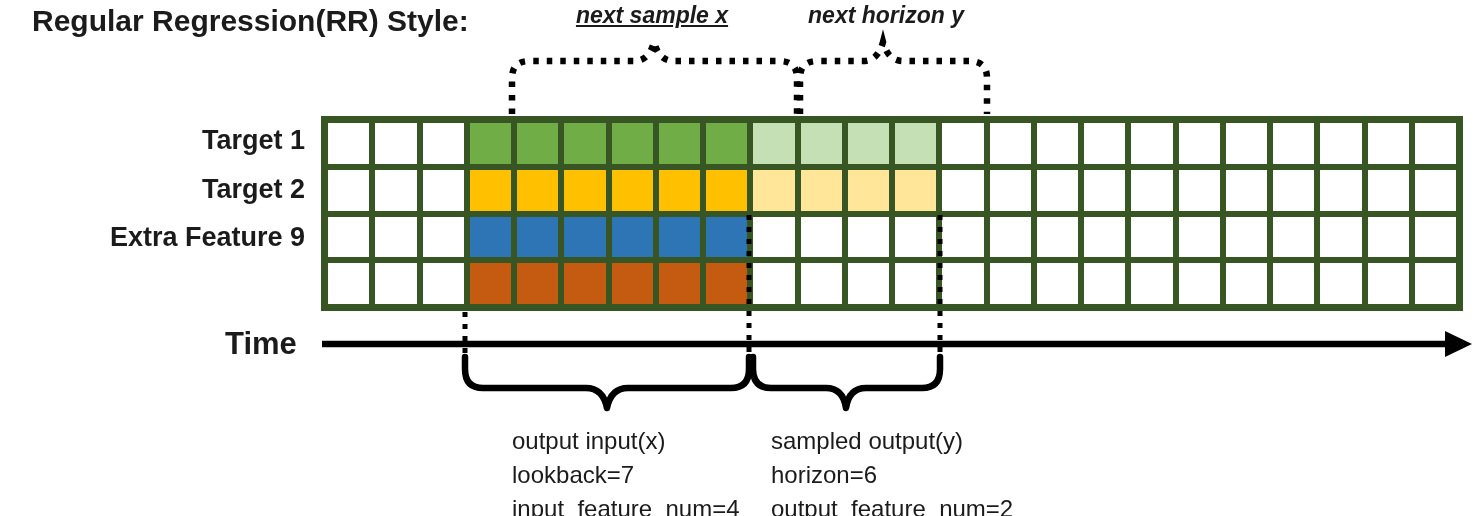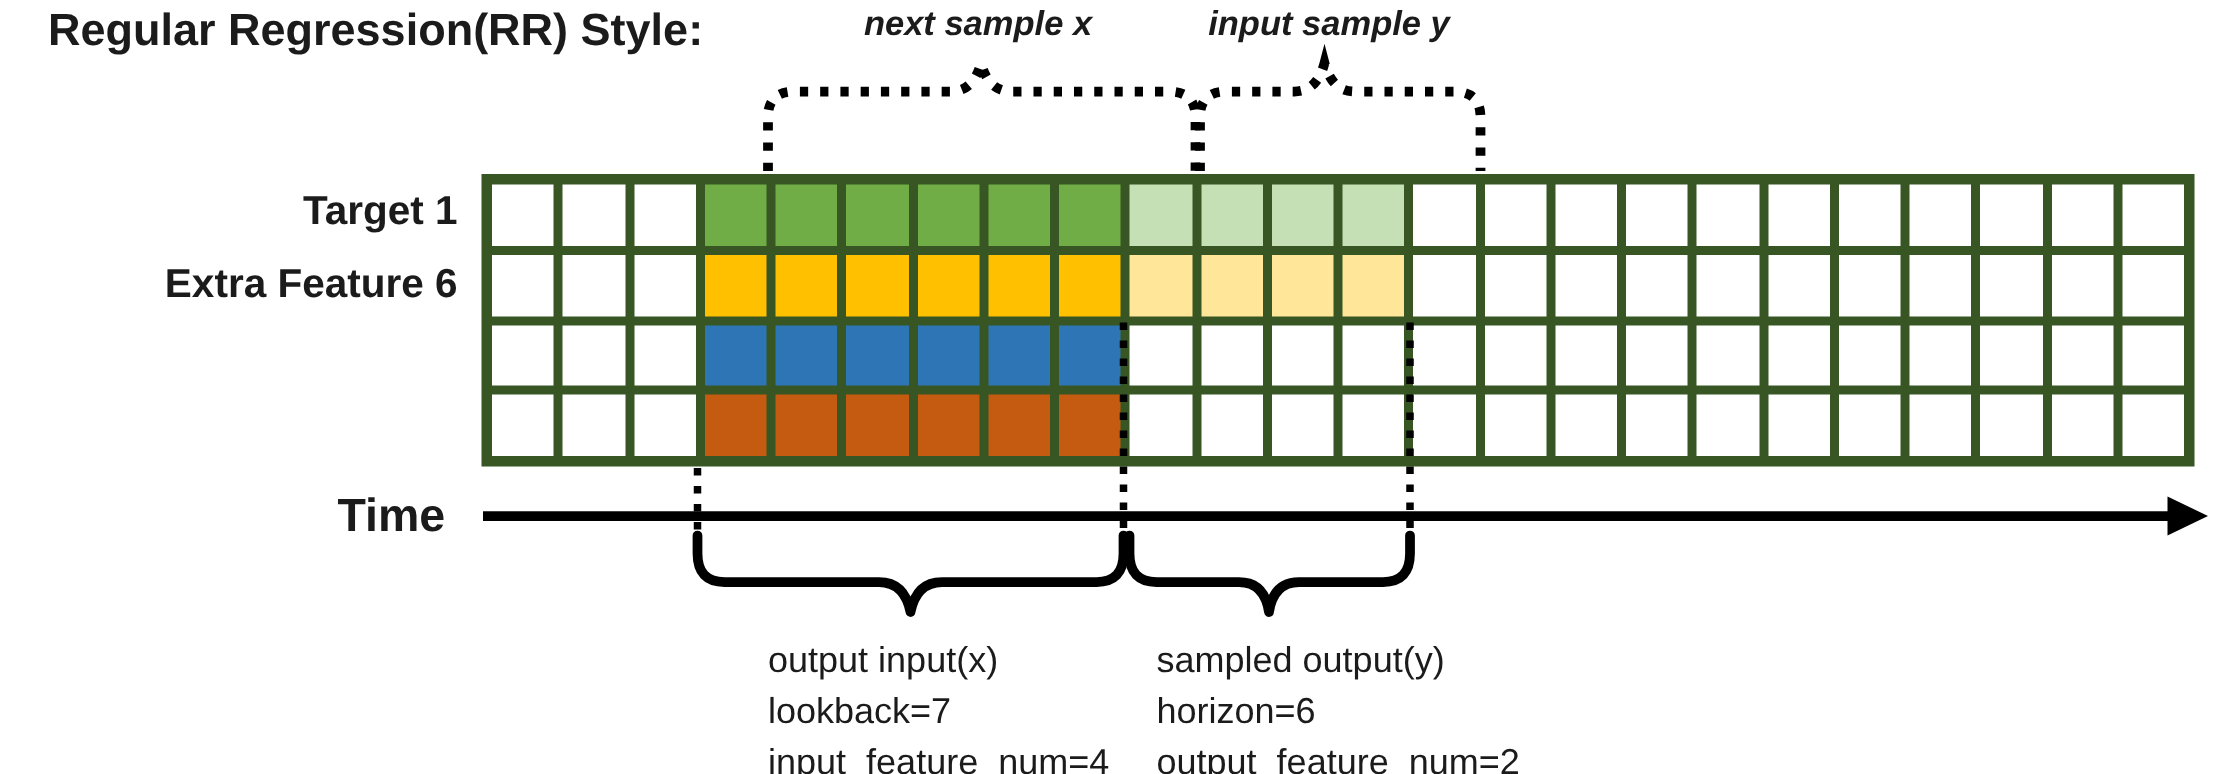--- a/index.html
+++ b/index.html
@@ -19,21 +19,21 @@
     margin-left:24px;
   }
   .brace-label{
     top:2px;
     font-size:23px;
     font-style:italic;
     font-weight:600;
     white-space:nowrap;
     transform:translateX(-50%);
   }
-  #label-next-x{left:652px;}
+  #label-next-x{left:652px;text-decoration:underline;}
   #label-next-y{left:886px;}
 
   #row-labels{left:0;top:116px;width:313px;}
   .row-label{
     height:48.75px;
     display:flex;align-items:center;justify-content:flex-end;
     font-size:27px;font-weight:bold;
     padding-right:8px;box-sizing:border-box;
     white-space:nowrap;
     margin-left:28px;
@@ -69,25 +69,26 @@
   #overlay{left:0;top:0;pointer-events:none;}
 </style>
 </head>
 <body>
 
 <div id="canvas">
 
   <div id="title" class="abs">Regular Regression(RR) Style:</div>
 
   <div id="label-next-x" class="abs brace-label">next sample x</div>
-  <div id="label-next-y" class="abs brace-label">input sample y</div>
+  <div id="label-next-y" class="abs brace-label">next horizon y</div>
 
   <div id="row-labels" class="abs">
     <div class="row-label">Target 1</div>
-    <div class="row-label">Extra Feature 6</div>
+    <div class="row-label">Target 2</div>
+    <div class="row-label">Extra Feature 9</div>
   </div>
 
   <div id="sample-grid" class="abs" style="background: rgb(55, 86, 35);">
       <div class="cell" style="background: rgb(255, 255, 255);"></div>
       <div class="cell" style="background: rgb(255, 255, 255);"></div>
       <div class="cell" style="background: rgb(255, 255, 255);"></div>
       <div class="cell" style="background: rgb(112, 173, 71);"></div>
       <div class="cell" style="background: rgb(112, 173, 71);"></div>
       <div class="cell" style="background: rgb(112, 173, 71);"></div>
       <div class="cell" style="background: rgb(112, 173, 71);"></div>

